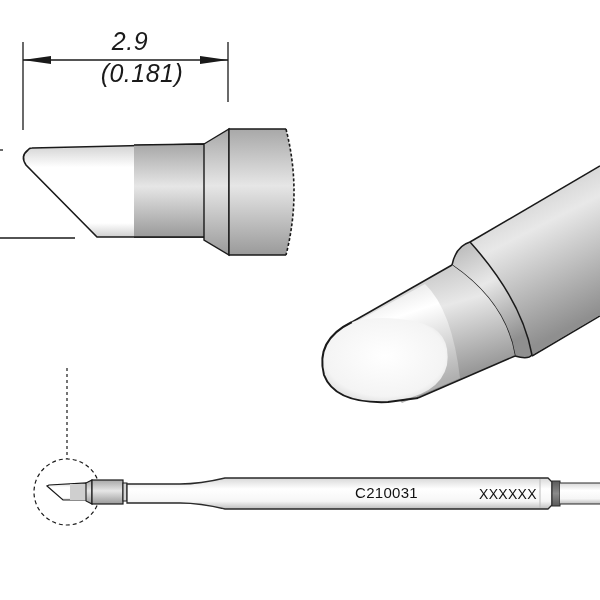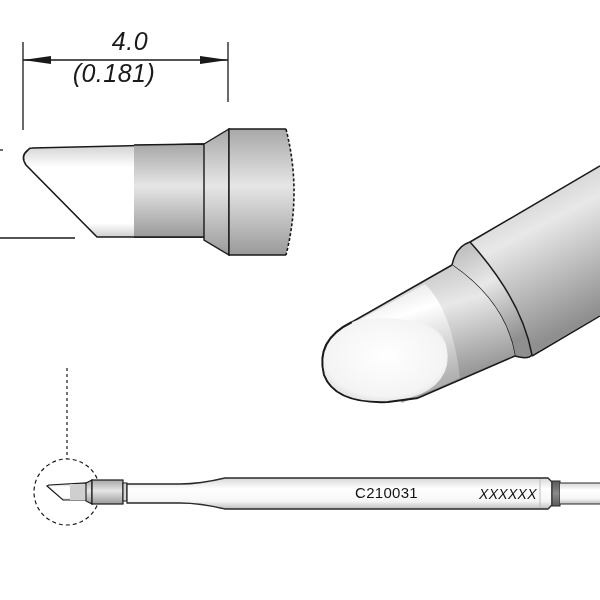--- a/index.html
+++ b/index.html
@@ -3,29 +3,29 @@
   <meta charset="utf-8">
   <style>
     html, body { margin: 0; padding: 0; background: #ffffff; }
     body { width: 600px; height: 600px; position: relative; overflow: hidden;
            font-family: "Liberation Sans", sans-serif; }
     .canvas { position: absolute; left: 0; top: 0; width: 600px; height: 600px; }
     .dim-text { position: absolute; font-family: "Liberation Sans", sans-serif;
                 font-style: italic; font-size: 25px; color: #1a1a1a; text-align: center;
                 letter-spacing: 0.5px; }
     .dim-main { left: 90px; top: 27px; width: 80px; }
-    .dim-sub  { left: 52px; top: 59px; width: 124px; font-style: italic; }
+    .dim-sub  { left: 80px; top: 59px; width: 124px; font-style: italic; }
     .side-dim { position: absolute; left: -28px; top: 262px; width: 140px; height: 30px;
                 transform-origin: 0 0; transform: rotate(90deg) translate(0, -30px);
                 font-family: "Liberation Sans", sans-serif; font-style: italic;
                 font-size: 25px; color: #1a1a1a; white-space: nowrap; }
     .label { position: absolute; font-family: "Liberation Sans", sans-serif;
              font-size: 15px; color: #111; letter-spacing: 0.3px; margin-left: 32px; }
     .part-no { left: 323px; top: 484px; }
-    .batch   { left: 447px; top: 486px; font-size: 14px; font-style: italic; }
+    .batch   { left: 447px; top: 486px; font-size: 14px; }
   </style>
 </head>
 <body>
 
 <svg class="canvas" viewBox="0 0 600 600" xmlns="http://www.w3.org/2000/svg">
   <defs>
     <linearGradient id="gVert" x1="0" y1="0" x2="0" y2="1">
       <stop offset="0" stop-color="#a8a8a8"></stop>
       <stop offset="0.45" stop-color="#e6e6e6"></stop>
       <stop offset="1" stop-color="#9a9a9a"></stop>
@@ -126,17 +126,17 @@
     <path d="M127,484 L180,484 Q200,484 225,478 L548,478 L552,482 L552,505 L548,509 L225,509 Q200,503 180,503 L127,503 Z" fill="url(#gShaft)" stroke="#2a2a2a" stroke-width="1.3"></path>
     <line x1="540" y1="479" x2="540" y2="508" stroke="#bbbbbb" stroke-width="1"></line>
 
     <rect x="552" y="481" width="8" height="25" fill="url(#gRing)" stroke="#2a2a2a" stroke-width="1"></rect>
 
     <path d="M560,483 L600,483 L600,504 L560,504 Z" fill="url(#gShaft)"></path>
     <path d="M560,483 L600,483 M560,504 L600,504" stroke="#2a2a2a" stroke-width="1.2" fill="none"></path>
   </g>
 </svg>
 
-<div class="dim-text dim-main">4.0</div>
+<div class="dim-text dim-main">2.9</div>
 <div class="dim-text dim-sub">(0.181)</div>
 <div class="side-dim">(0.0</div>
 <div class="label part-no">C210031</div>
 <div class="label batch">XXXXXX</div>
 
 </body></html>

